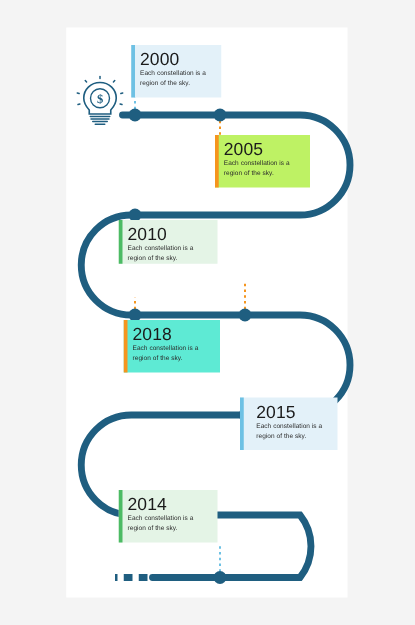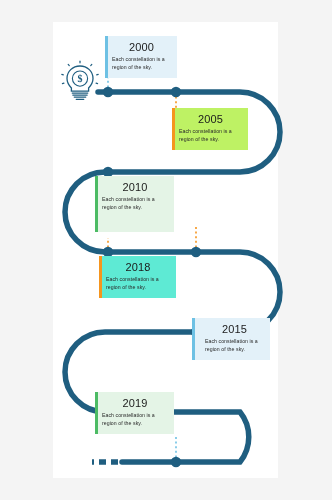--- a/index.html
+++ b/index.html
@@ -29,26 +29,25 @@
     position:absolute;
     box-sizing:border-box;
     padding:5px 6px 6px 7px;
   }
   .card .bar{
     position:absolute;
     left:0;top:0;bottom:0;
     width:2.5px;
   }
   .card .yr{
-    font-size:11px;
+    font-size:14px;
     color:#1b1b1b;
     line-height:12px;
     margin-bottom:3px;
     letter-spacing:.1px;
-    text-align:center;
   }
   .card .txt{
     font-size:5.2px;
     color:#2a2a2a;
     line-height:7.6px;
     letter-spacing:.05px;
     max-width:70px;
   }
   .bulb{
     position:absolute;
@@ -134,39 +133,39 @@
     <div class="yr">2000</div>
     <div class="txt">Each constellation is a region of the sky.</div>
   </div>
 
   <div class="card" style="left:172px;top:108px;width:76px;height:42px;background:#bef264;">
     <span class="bar" style="background:#f5951e;"></span>
     <div class="yr">2005</div>
     <div class="txt">Each constellation is a region of the sky.</div>
   </div>
 
-  <div class="card" style="left:95px;top:176px;width:79px;height:56px;background:#e4f4e6;">
+  <div class="card" style="left:95px;top:176px;width:79px;height:35px;background:#e4f4e6;">
     <span class="bar" style="background:#4cbb64;"></span>
     <div class="yr">2010</div>
     <div class="txt">Each constellation is a region of the sky.</div>
   </div>
 
 
   <div class="card" style="left:99px;top:256px;width:77px;height:42px;background:#5eead4;">
     <span class="bar" style="background:#f5951e;"></span>
     <div class="yr">2018</div>
     <div class="txt">Each constellation is a region of the sky.</div>
   </div>
 
   <div class="card" style="left:192px;top:318px;width:78px;height:42px;background:#e3f1f9;padding-left:13px;">
     <span class="bar" style="background:#6ec1e4;"></span>
     <div class="yr">2015</div>
     <div class="txt">Each constellation is a region of the sky.</div>
   </div>
 
   <div class="card" style="left:95px;top:392px;width:79px;height:42px;background:#e4f4e6;">
     <span class="bar" style="background:#4cbb64;"></span>
-    <div class="yr">2019</div>
+    <div class="yr">2014</div>
     <div class="txt">Each constellation is a region of the sky.</div>
   </div>
 
 
 </div>
 
 </body></html>

